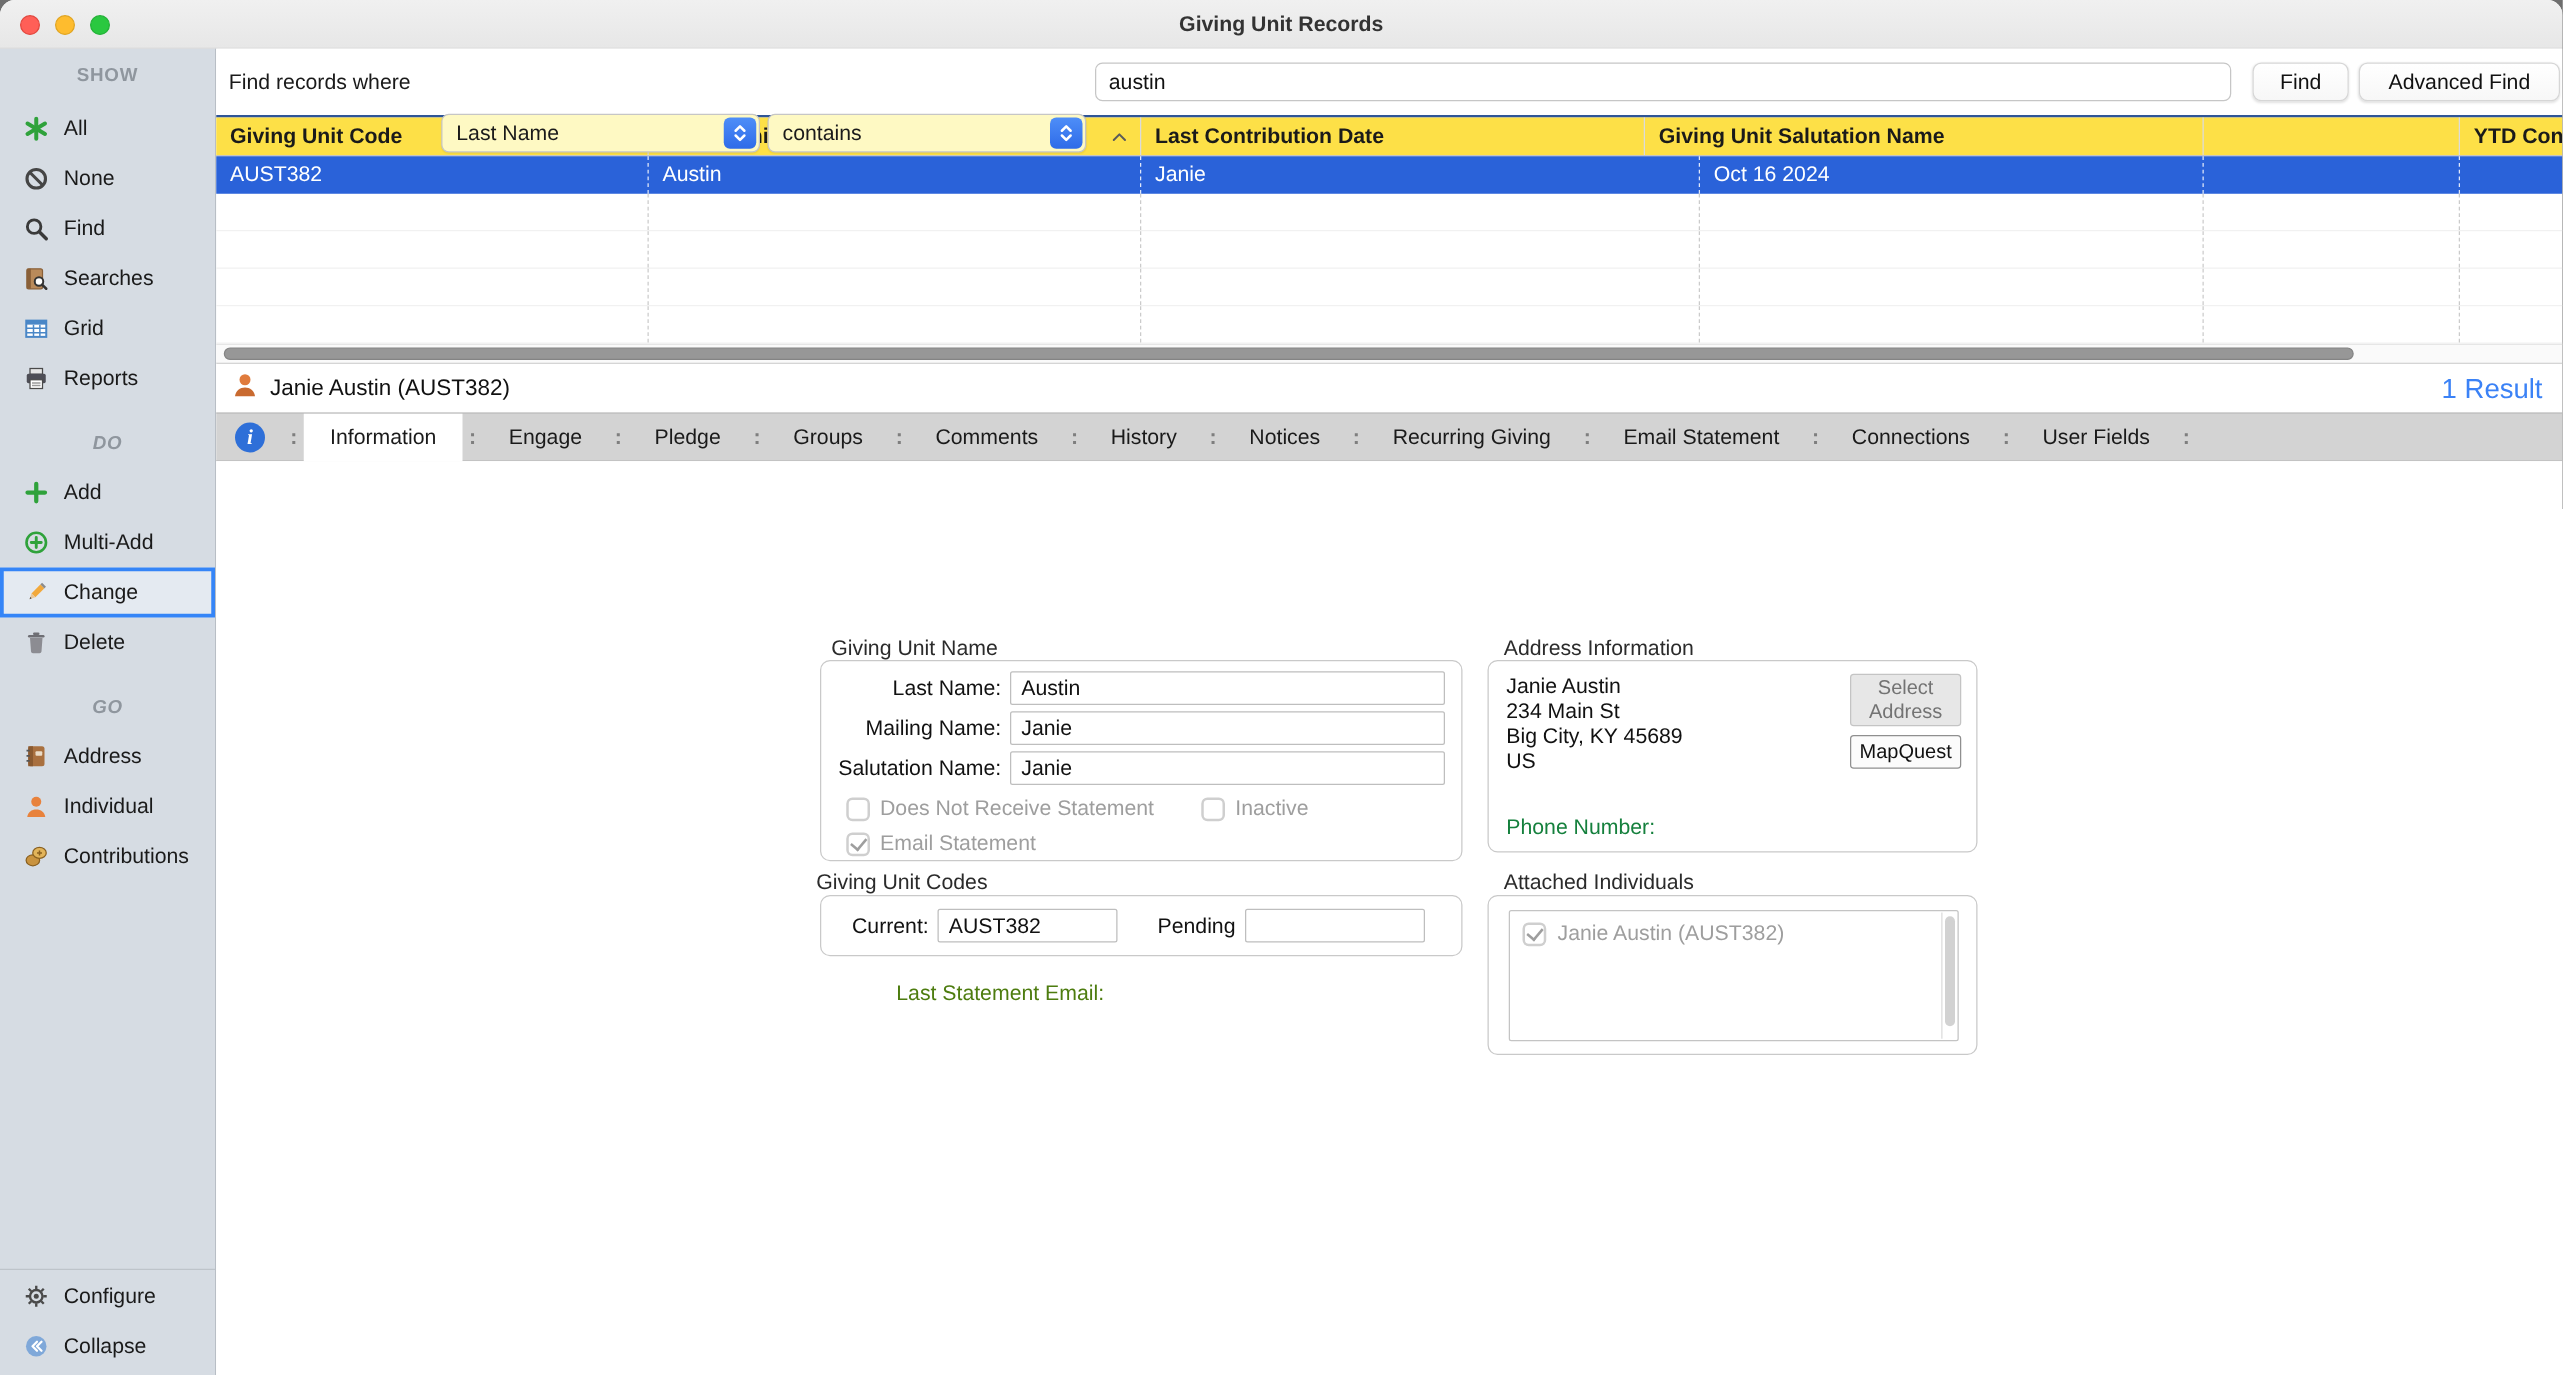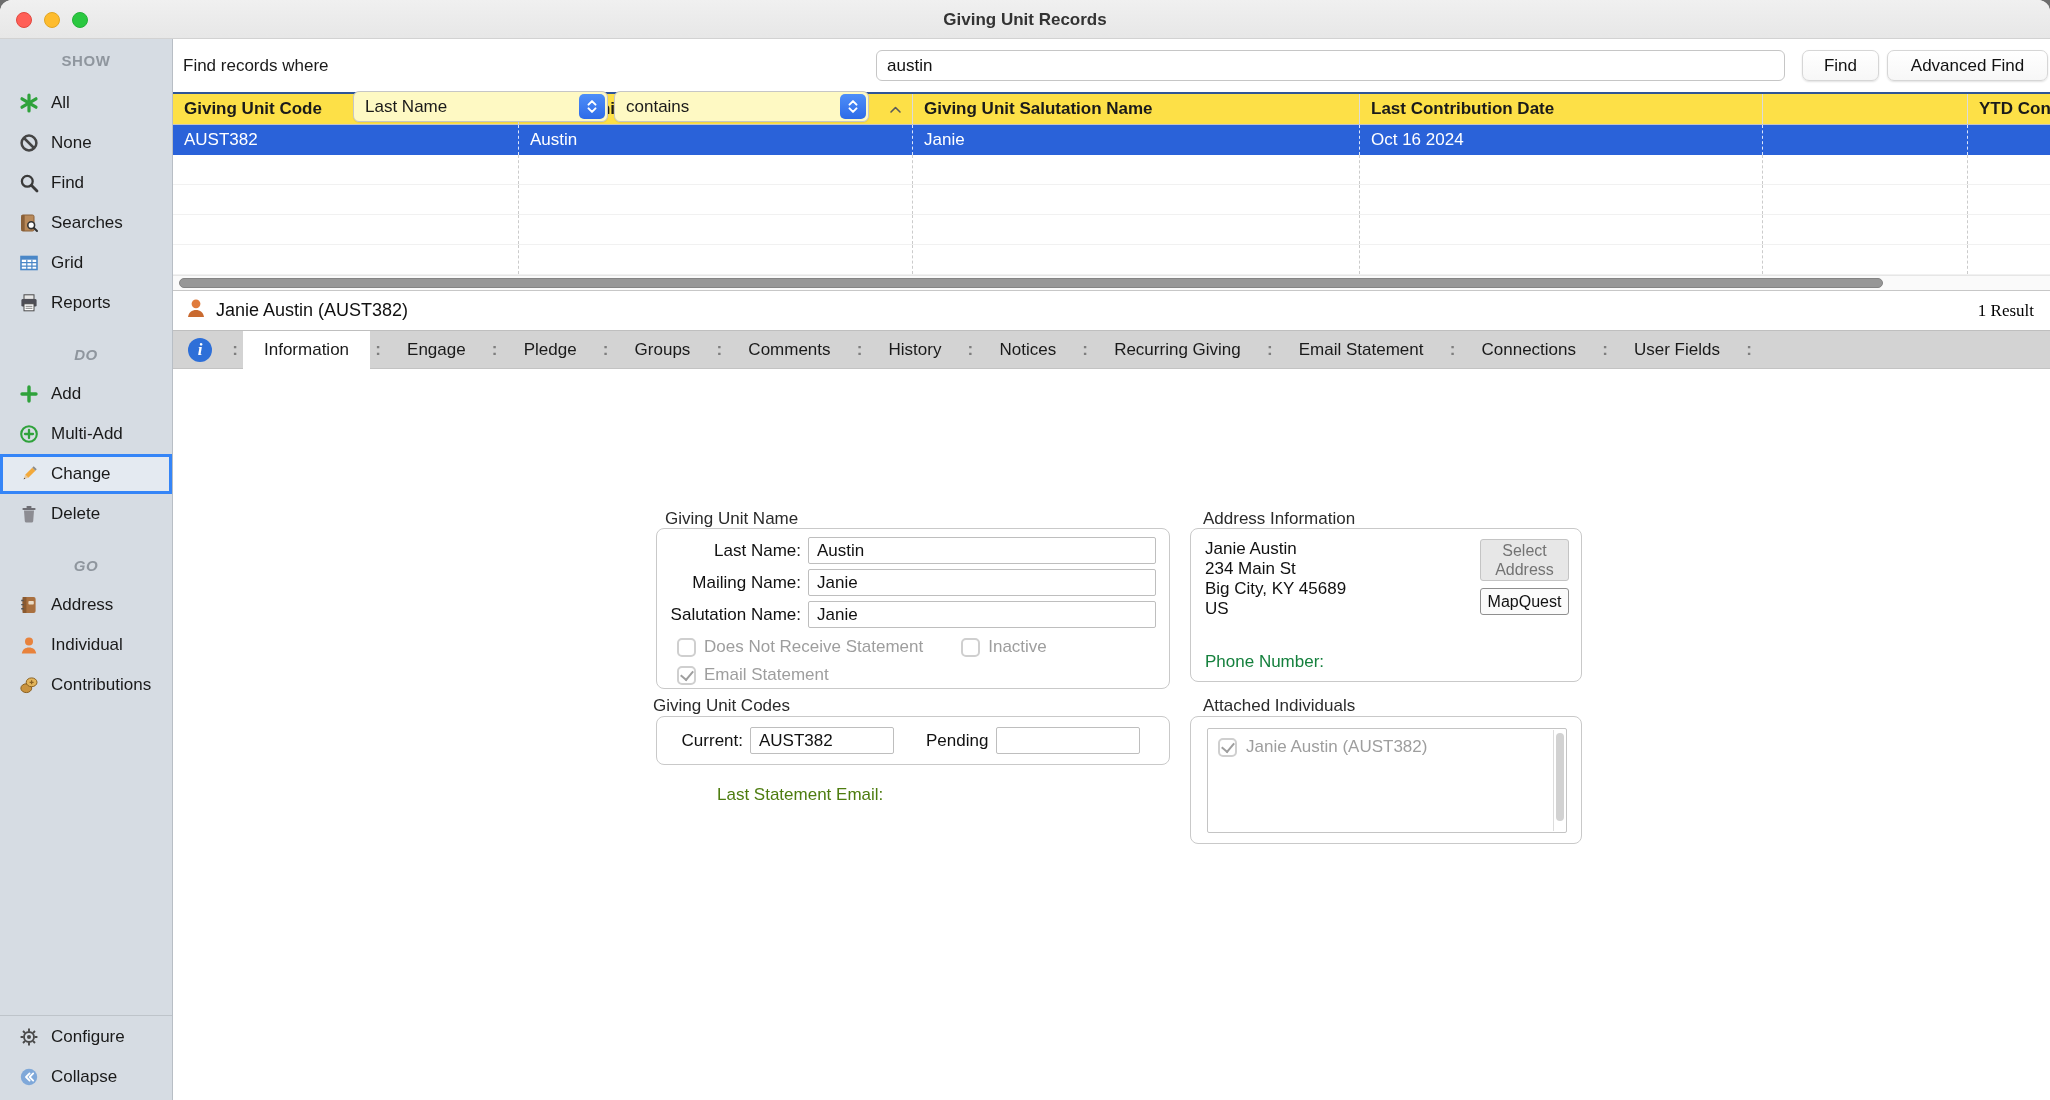--- a/index.html
+++ b/index.html
@@ -65,21 +65,21 @@
   .trow.empty { border-bottom:1px solid #F1F1F1; }
   .trow.empty .td { border-right:1px dashed #CBCBCB; }
   .trow.empty .td:last-child { border-right:none; }
   .hscroll { position:relative; height:15px; background:#FAFAFA; border-top:1px solid #E6E6E6; }
   .hthumb { position:absolute; left:6px; top:2px; width:1704px; height:10px; border-radius:5px;
             background:#979797; border:1px solid #848484; }
 
   
   .recbar { height:40px; border-top:1px solid #C7C7C7; display:flex; align-items:center; padding:0 16px 0 12px; gap:9px; background:#fff; }
   .rec-title { font-size:18px; color:#111; }
-  .rec-count { margin-left:auto; font-size:17px; color:#000000;font-family:Liberation Serif, serif; }
+  .rec-count { margin-left:auto; font-size:22px; color:#3b82f6; }
 
   
   .tabbar { height:39px; background:#D3D3D3; border-top:1px solid #BFBFBF; display:flex; align-items:stretch;
             box-shadow:inset 0 -1px 0 #C3C3C3; }
   .tab-info { width:54px; display:flex; align-items:center; justify-content:center; }
   .info-circle { width:24px; height:24px; border-radius:50%; background:#2E6FD8; color:#fff; display:flex; align-items:center;
                  justify-content:center; font-family:"Liberation Serif",serif; font-style:italic; font-weight:bold; font-size:17px; }
   .tab-sep { width:16px; display:flex; align-items:center; justify-content:center; }
   .tab-sep::before { content:":"; color:#7E7E7E; font-weight:bold; font-size:17px; }
   .tab { padding:0 21px; display:flex; align-items:center; color:#1a1a1a; white-space:nowrap; cursor:default; }
@@ -328,22 +328,22 @@
       <div class="thead">
         <div class="th w1">Giving Unit Code</div>
         <div class="th w2 sorted">
           <span>Giving Unit Last Name</span>
           <span>
             <svg width="13" height="9" viewBox="0 0 13 9">
                 <path d="M2 7L6.5 2.5 11 7" stroke="#5A5A5A" stroke-width="1.6" fill="none" stroke-linecap="round" stroke-linejoin="round"></path>
               </svg>
           </span>
         </div>
+        <div class="th w4">Last Contribution Date</div>
         <div class="th w3">Giving Unit Salutation Name</div>
-        <div class="th w4">Last Contribution Date</div>
         <div class="th w5"></div>
         <div class="th w6">YTD Contri</div>
       </div>
 
       <div class="trow selected">
         <div class="td w1">AUST382</div>
         <div class="td w2">Austin</div>
         <div class="td w3">Janie</div>
         <div class="td w4">Oct 16 2024</div>
         <div class="td w5"></div>

